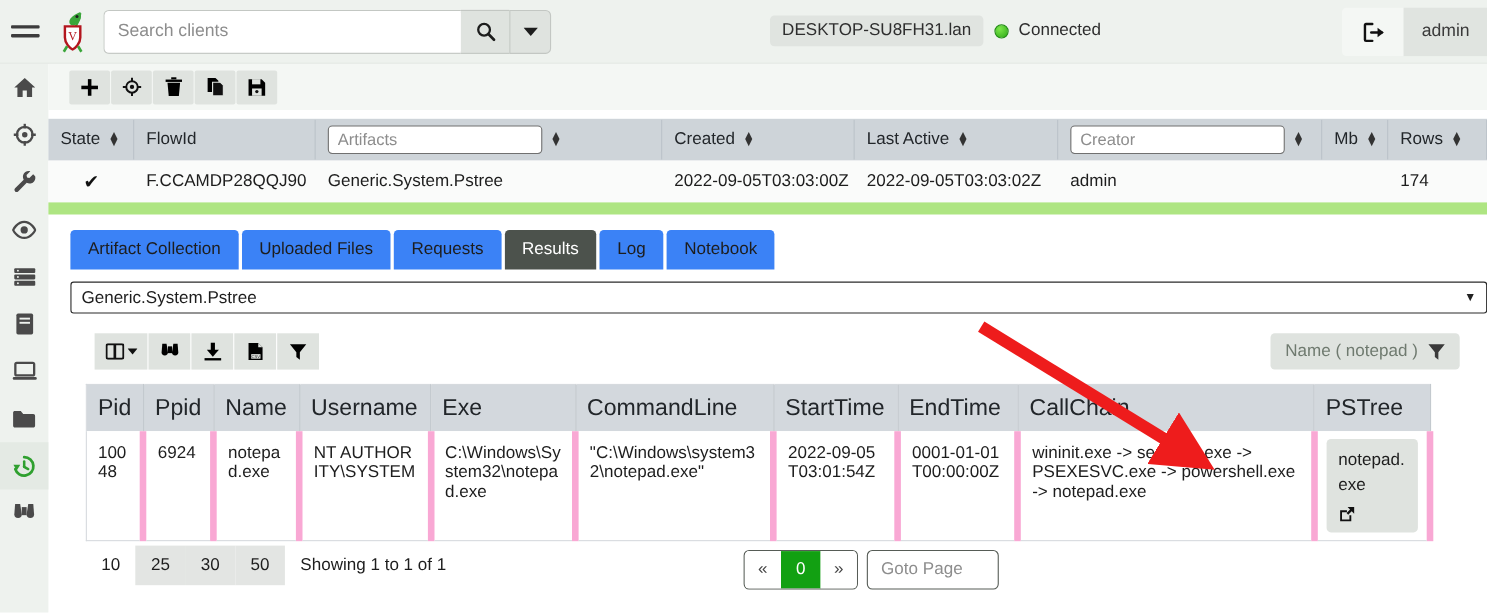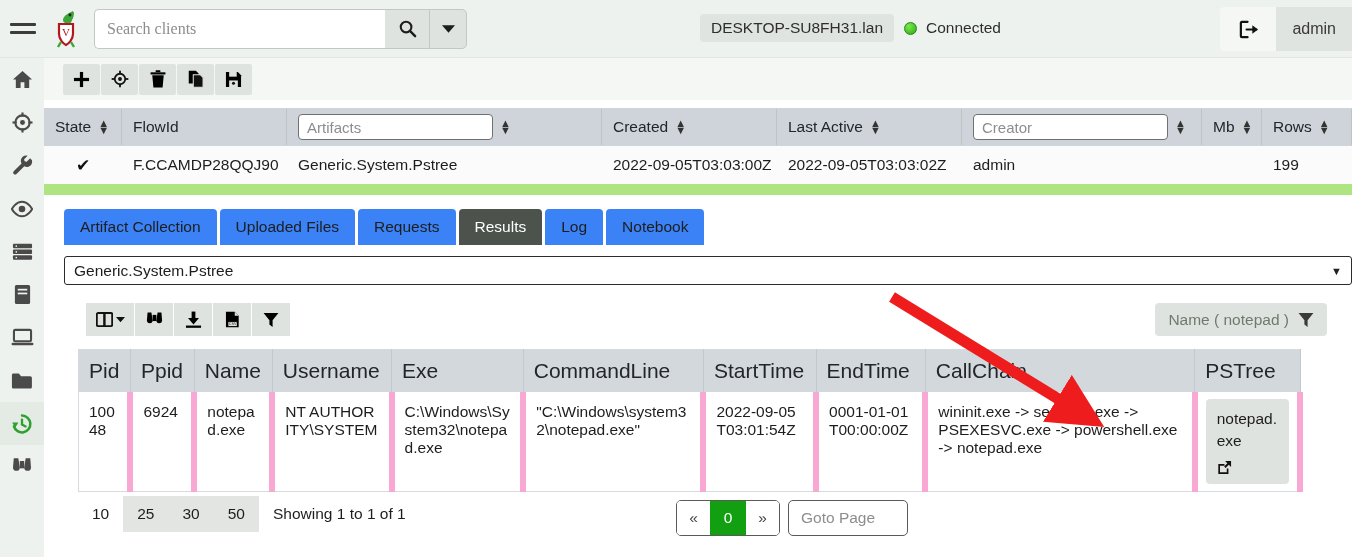--- a/index.html
+++ b/index.html
@@ -23,23 +23,23 @@
   }
   .hamburger {
     width: 46px; height: 58px; display: flex; flex-direction: column;
     align-items: center; justify-content: center; gap: 5px; cursor: pointer;
   }
   .hamburger span { display: block; width: 26px; height: 3px; background: #3c3c3c; border-radius: 1px; }
   .logo { width: 40px; height: 58px; display: flex; align-items: center; justify-content: center; }
 
   .searchwrap { display: flex; align-items: stretch; height: 40px; margin-left: 8px; }
   .search-input {
-    width: 291px; height: 40px; border: 1px solid #c3c7c3; border-right: none;
+    width: 325px; height: 40px; border: 1px solid #c3c7c3; border-right: none;
     border-radius: 5px 0 0 5px; padding: 0 12px; font-size: 16px;
-    font-family: Liberation Serif, serif; color: #444; background: #fff;
+    font-family: Liberation Sans, sans-serif; color: #444; background: #fff;
     outline: none;
   }
   .search-input::placeholder { color: #8d8d8d; }
   .btn-search, .btn-caret {
     height: 40px; background: #dfe3df; border: 1px solid #c3c7c3;
     display: flex; align-items: center; justify-content: center; cursor: pointer;
   }
   .btn-search { width: 44px; border-left: none; border-right: none; }
   .btn-caret { width: 38px; border-radius: 0 5px 5px 0; }
 
@@ -410,21 +410,21 @@
     <div class="flow-row">
       <div class="cell c-state" style="justify-content:center;padding-left:0">
         <span class="check">✔</span>
       </div>
       <div class="cell c-flowid">F.CCAMDP28QQJ90</div>
       <div class="cell c-artifacts">Generic.System.Pstree</div>
       <div class="cell c-created">2022-09-05T03:03:00Z</div>
       <div class="cell c-lastactive">2022-09-05T03:03:02Z</div>
       <div class="cell c-creator">admin</div>
       <div class="cell c-mb"></div>
-      <div class="cell c-rows">199</div>
+      <div class="cell c-rows">174</div>
     </div>
   </div>
   <div class="greenbar"></div>
 
   <div class="tabs">
     <div class="tab">Artifact Collection</div>
     <div class="tab">Uploaded Files</div>
     <div class="tab">Requests</div>
     <div class="tab active">Results</div>
     <div class="tab">Log</div>

